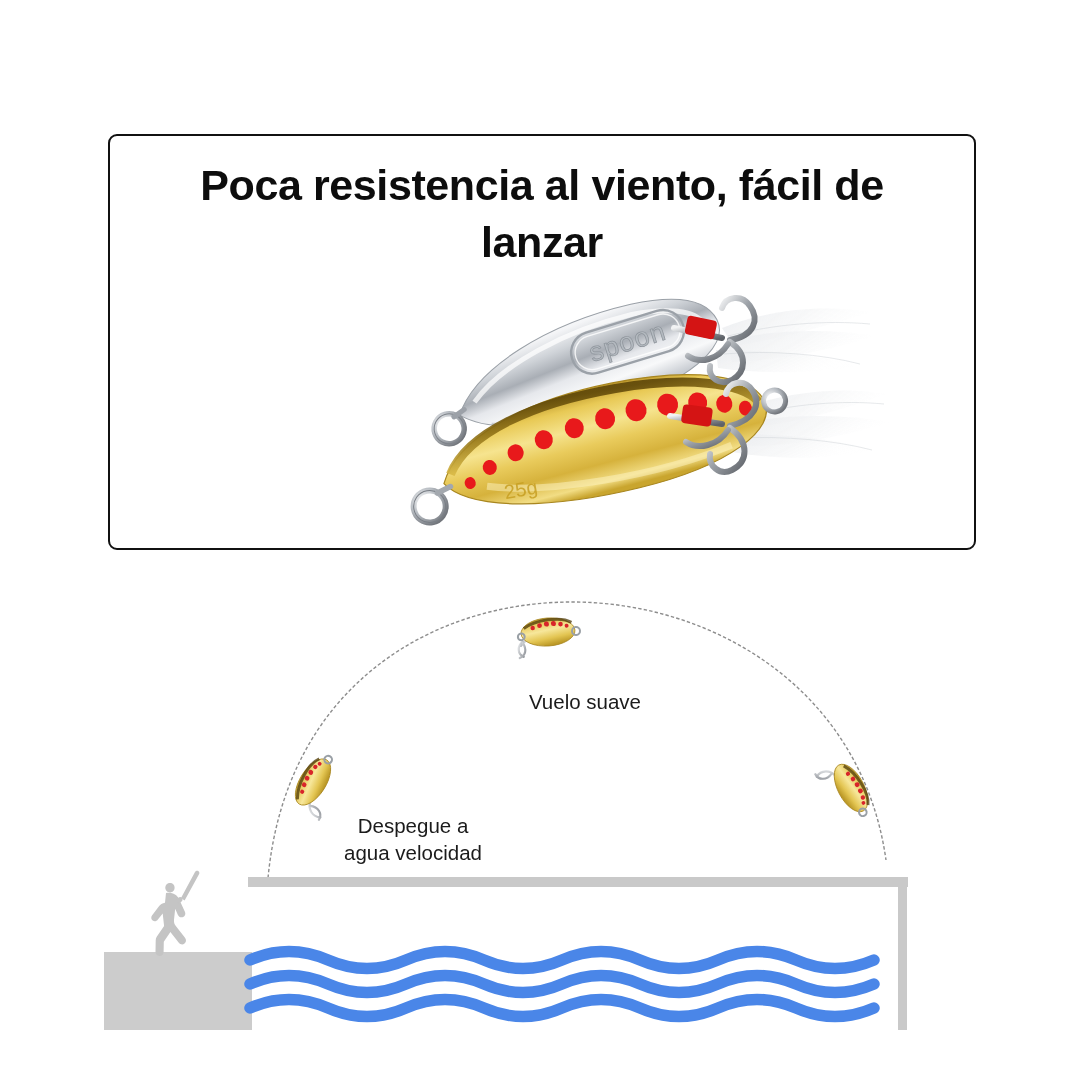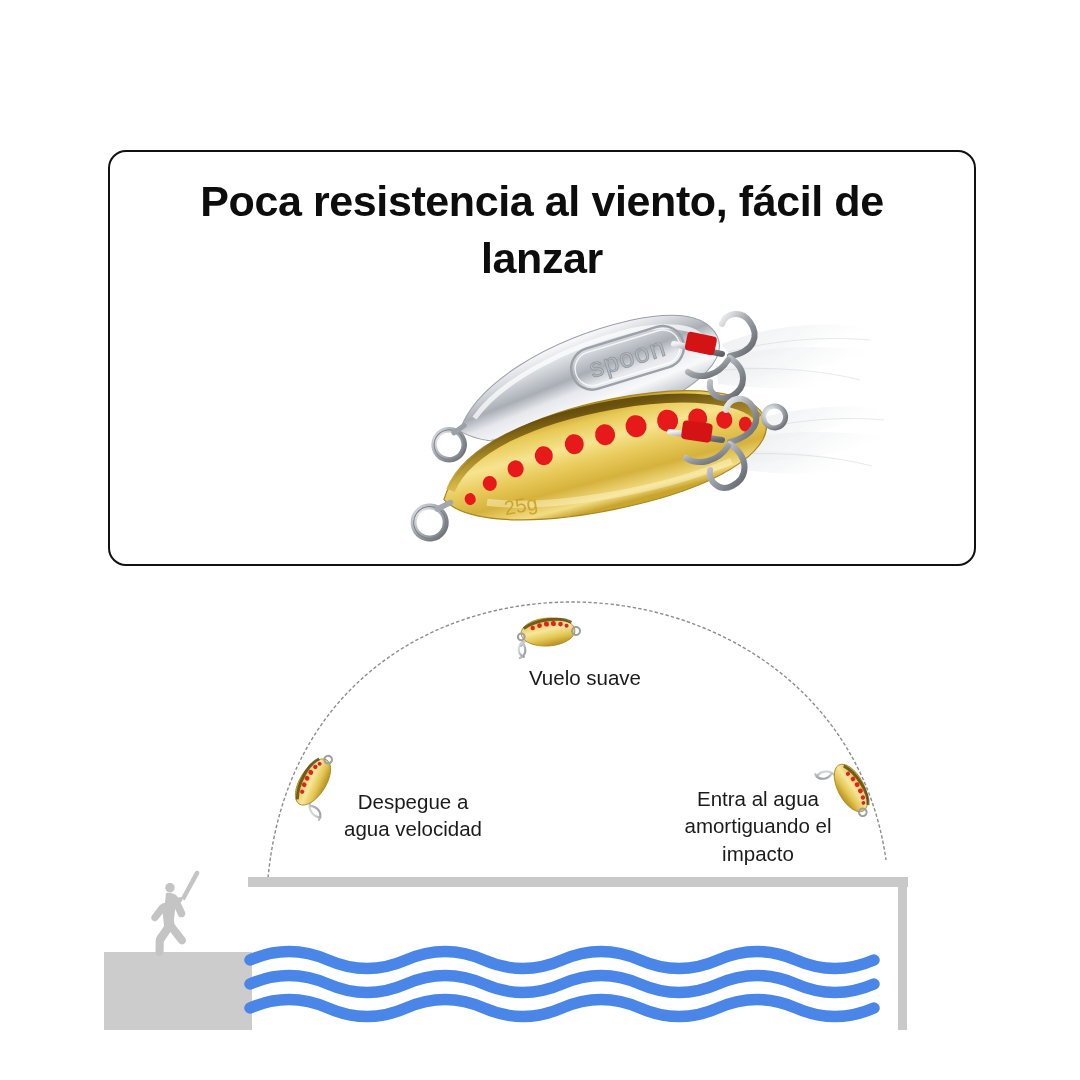--- a/index.html
+++ b/index.html
@@ -14,26 +14,26 @@
     position: relative;
     overflow: hidden;
     font-family: "Liberation Sans", sans-serif;
     color: #111111;
   }
 
   
   #feature-card {
     position: absolute;
     left: 108px;
-    top: 150px;
+    top: 134px;
     width: 868px;
     height: 416px;
     box-sizing: border-box;
     border: 2px solid #111111;
-    border-radius: 18px;
+    border-radius: 9px;
     background: #ffffff;
     overflow: hidden;
   }
   #card-title {
     position: absolute;
     left: 0;
     top: 21px;
     width: 100%;
     text-align: center;
     font-size: 43px;
@@ -62,20 +62,21 @@
     width: 1080px;
     height: 520px;
   }
   .diagram-label {
     position: absolute;
     text-align: center;
     font-size: 20.5px;
     line-height: 1.33;
     color: #1b1b1b;
     white-space: pre-line;
+    margin-top: 24px;
   }
   #label-vuelo-suave {
     left: 462px;
     top: 104px;
     width: 246px;
   }
   #label-despegue {
     left: 315px;
     top: 228px;
     width: 196px;
@@ -315,16 +316,13 @@
       </g>
     </g>
   </svg>
 
   
   <div class="diagram-label" id="label-vuelo-suave">Vuelo suave</div>
 
   <div class="diagram-label" id="label-despegue">Despegue a
 agua velocidad</div>
 
-  <div class="diagram-label" id="label-entra-agua">Entra al agua
-amortiguando el
-impacto</div>
 </div>
 
 </body></html>

